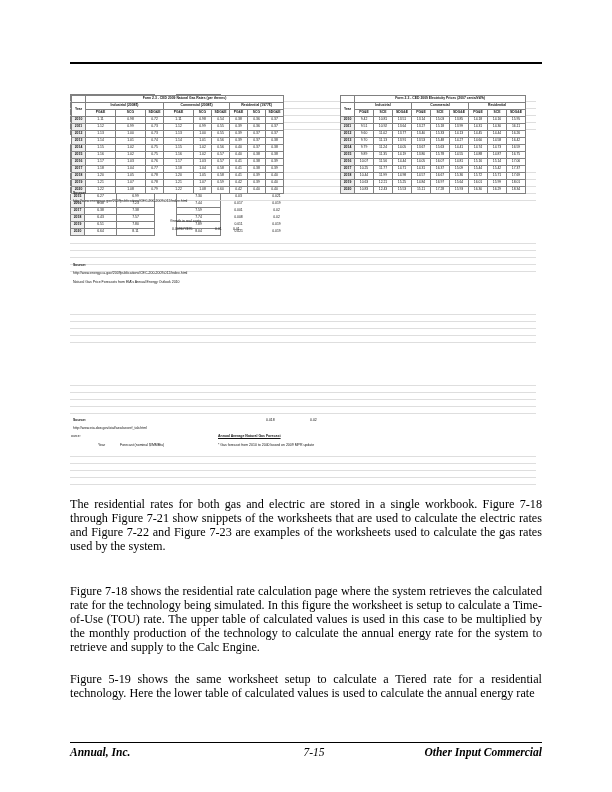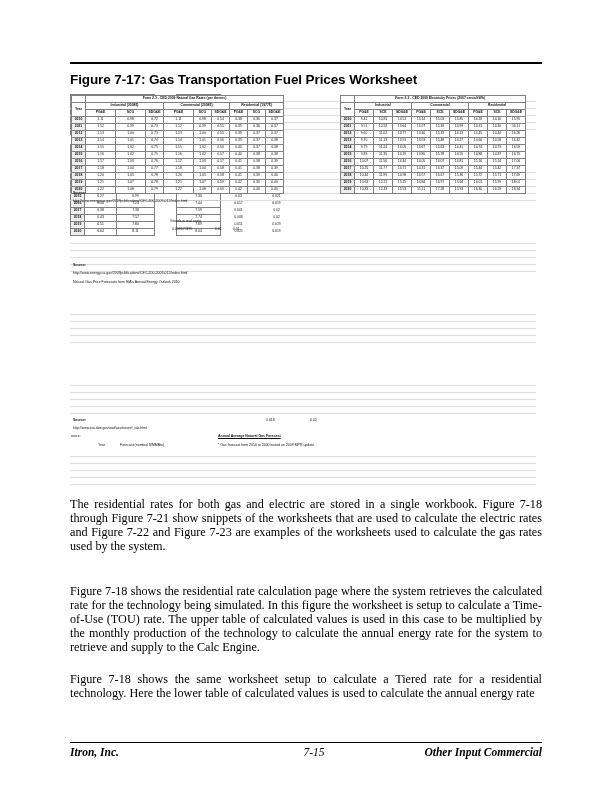--- a/index.html
+++ b/index.html
@@ -127,21 +127,20 @@
   }
   .footer .mid { position:absolute; left:16px; right:0; text-align:center; font-weight:normal; }
 </style>
 </head>
 <body>
 
 <div class="page">
 
   <div class="rule-top"></div>
 
-  <div class="fig-caption">Figure 7-17:  Gas Transportation Fuel Prices Worksheet</div>
 
   <div class="sheet">
     <div class="gridbg"></div>
 
     <table class="tbl" id="gasTable">
       <colgroup>
         <col class="c-yr">
           <col class="c-w">
           <col class="c-w">
           <col class="c-n">
@@ -644,21 +643,21 @@
     <div class="note" style="left:50px; top:350px;">Forecast (nominal $/MMBtu)</div>
     <div class="note b u" style="left:148px; top:341px;">Annual Average Natural Gas Forecast</div>
     <div class="note" style="left:148px; top:350px;">* Gas forecast from 2010 to 2040 based on 2009 MPR update</div>
 
     <div class="note" style="left:196px; top:325px;">0.018</div>
     <div class="note" style="left:240px; top:325px;">0.02</div>
   </div>
 
   <p class="body" style="top:497px;">The residential rates for both gas and electric are stored in a single workbook.  Figure 7-18 through Figure 7-21 show snippets of the worksheets that are used to calculate the electric rates and Figure 7-22 and Figure 7-23 are examples of the worksheets used to calculate the gas rates used by the system.</p>
   <p class="body" style="top:584px;">Figure 7-18 shows the residential rate calculation page where the system retrieves the calculated rate for the technology being simulated.  In this figure the worksheet is setup to calculate a Time-of-Use (TOU) rate.  The upper table of calculated values is used in this case to be multiplied by the monthly production of the technology to calculate the annual energy rate for the system to retrieve and supply to the Calc Engine.</p>
-  <p class="body" style="top:672px;">Figure 7-18 shows the same worksheet setup to calculate a Tiered rate for a residential technology.  Here the lower table of calculated values is used to calculate the annual energy rate</p>
+  <p class="body" style="top:672px;">Figure 5-19 shows the same worksheet setup to calculate a Tiered rate for a residential technology.  Here the lower table of calculated values is used to calculate the annual energy rate</p>
 
   <div class="rule-bot"></div>
   <div class="footer">
-    <span>Itron, Inc.</span>
+    <span>Annual, Inc.</span>
     <span class="mid">7-15</span>
     <span>Other Input Commercial</span>
   </div>
 </div>
 
 </body></html>

